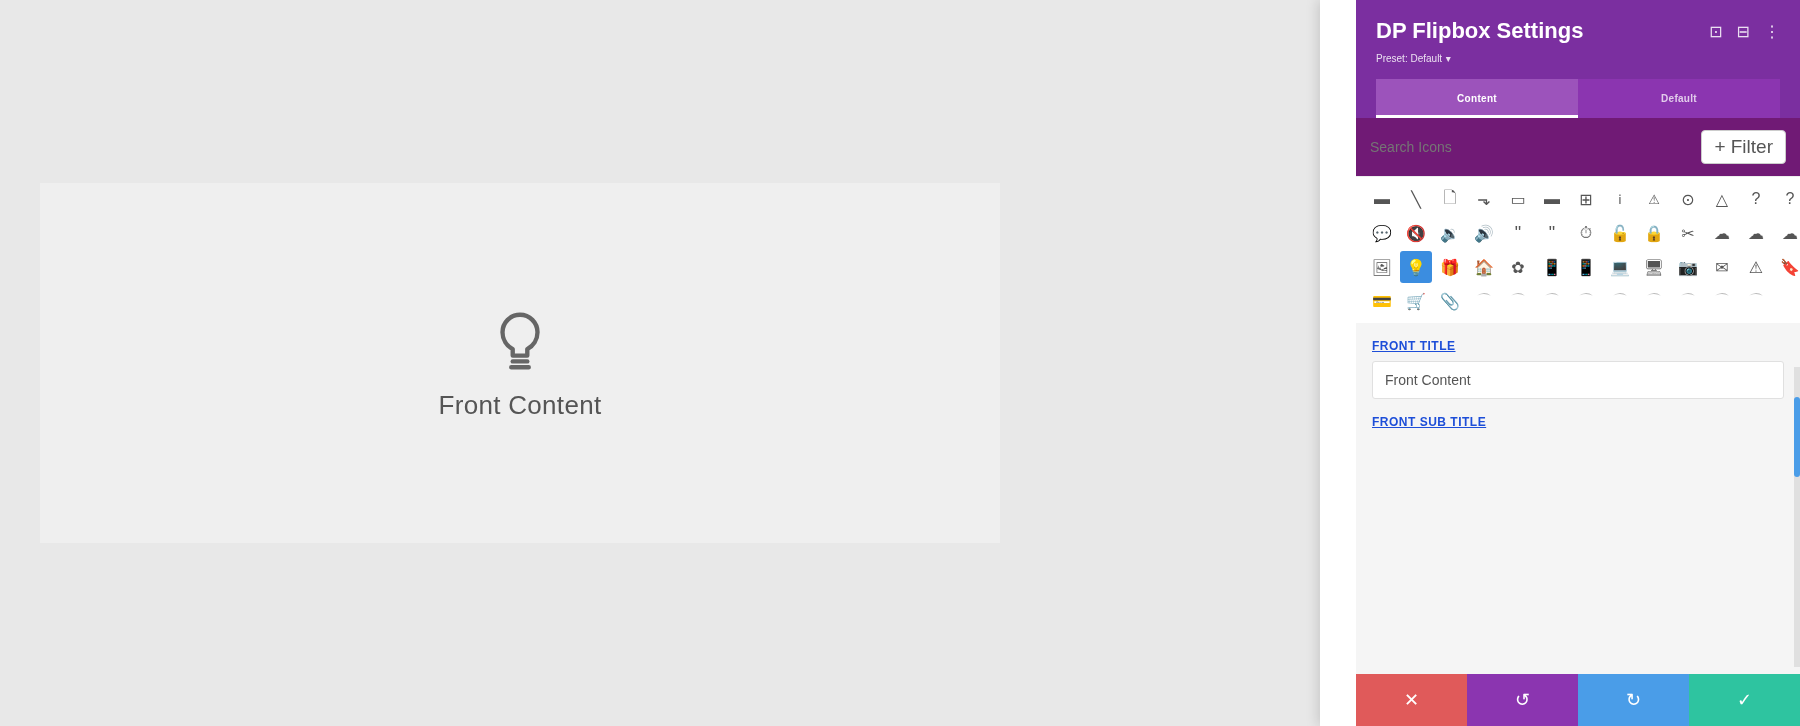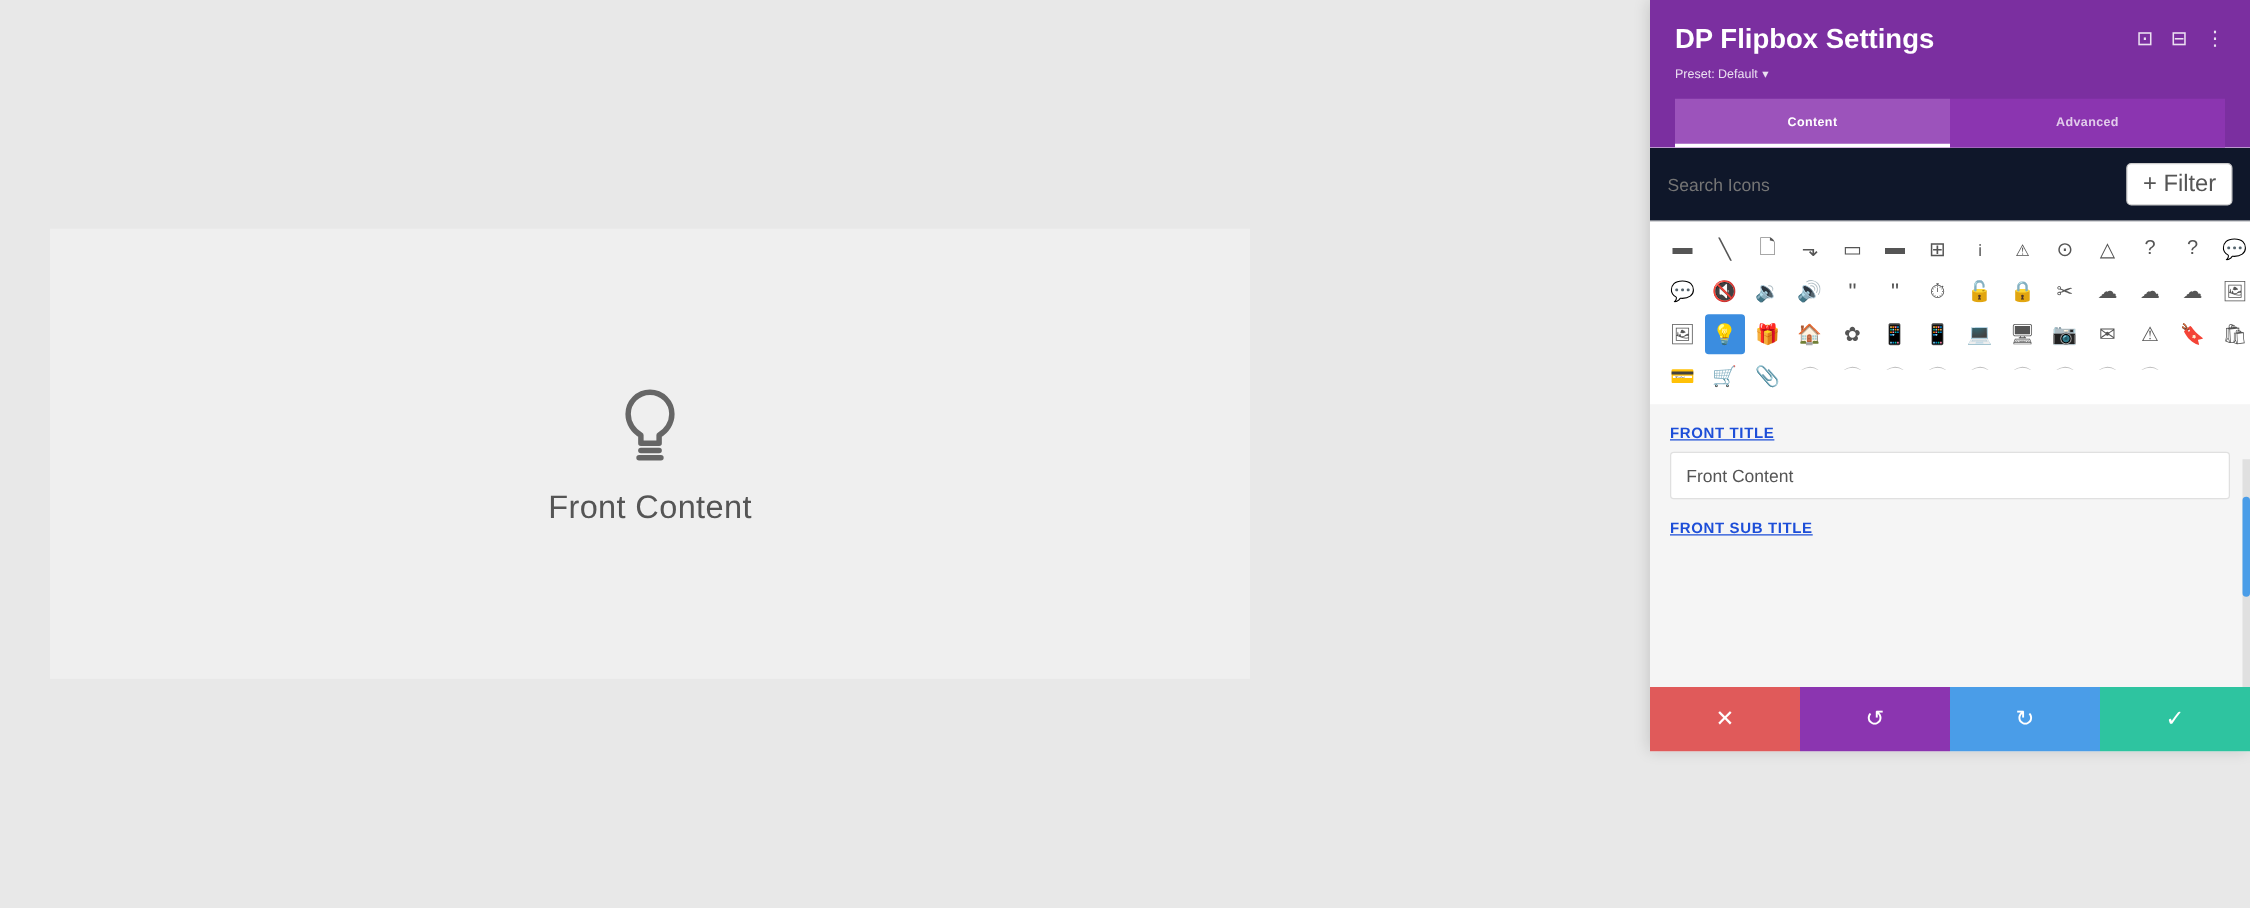--- a/index.html
+++ b/index.html
@@ -48,25 +48,26 @@
       color: #555;
       font-weight: 400;
       letter-spacing: 0.3px;
     }
 
     
     .settings-panel {
       position: absolute;
       right: 0; top: 0;
       width: 480px;
-      height: 601px;
+      height: 726px;
       background: #fff;
       display: flex;
       flex-direction: column;
       box-shadow: -2px 0 12px rgba(0,0,0,0.15);
+      padding-left: 36px;
     }
 
     
     .panel-header {
       background: #7b2fa0;
       padding: 18px 20px 0 20px;
       flex-shrink: 0;
     }
 
     .panel-header-top {
@@ -138,21 +139,21 @@
 
     
     .panel-body {
       flex: 1;
       overflow-y: auto;
       background: #f5f5f5;
     }
 
     
     .icon-search-area {
-      background: #0f172a;
+      background: #701a75;
       padding: 12px 14px;
       border-bottom: 1px solid #eee;
       display: flex;
       gap: 8px;
       align-items: center;
     }
 
     .icon-search-input {
       flex: 1;
       border: none;
@@ -308,21 +309,21 @@
     </div>
     <div class="panel-preset">
       <span>Preset: Default</span> <span>▾</span>
     </div>
 
     <div class="panel-tabs">
       <div class="panel-tab active">
         <span>Content</span>
       </div>
       <div class="panel-tab">
-        <span>Advanced</span>
+        <span>Default</span>
       </div>
     </div>
   </div>
 
   <div class="panel-body">
 
     <div class="icon-search-area">
       <input class="icon-search-input" type="text" placeholder="Search Icons" style="">
       <button class="filter-btn">
         <span>+ Filter</span>

